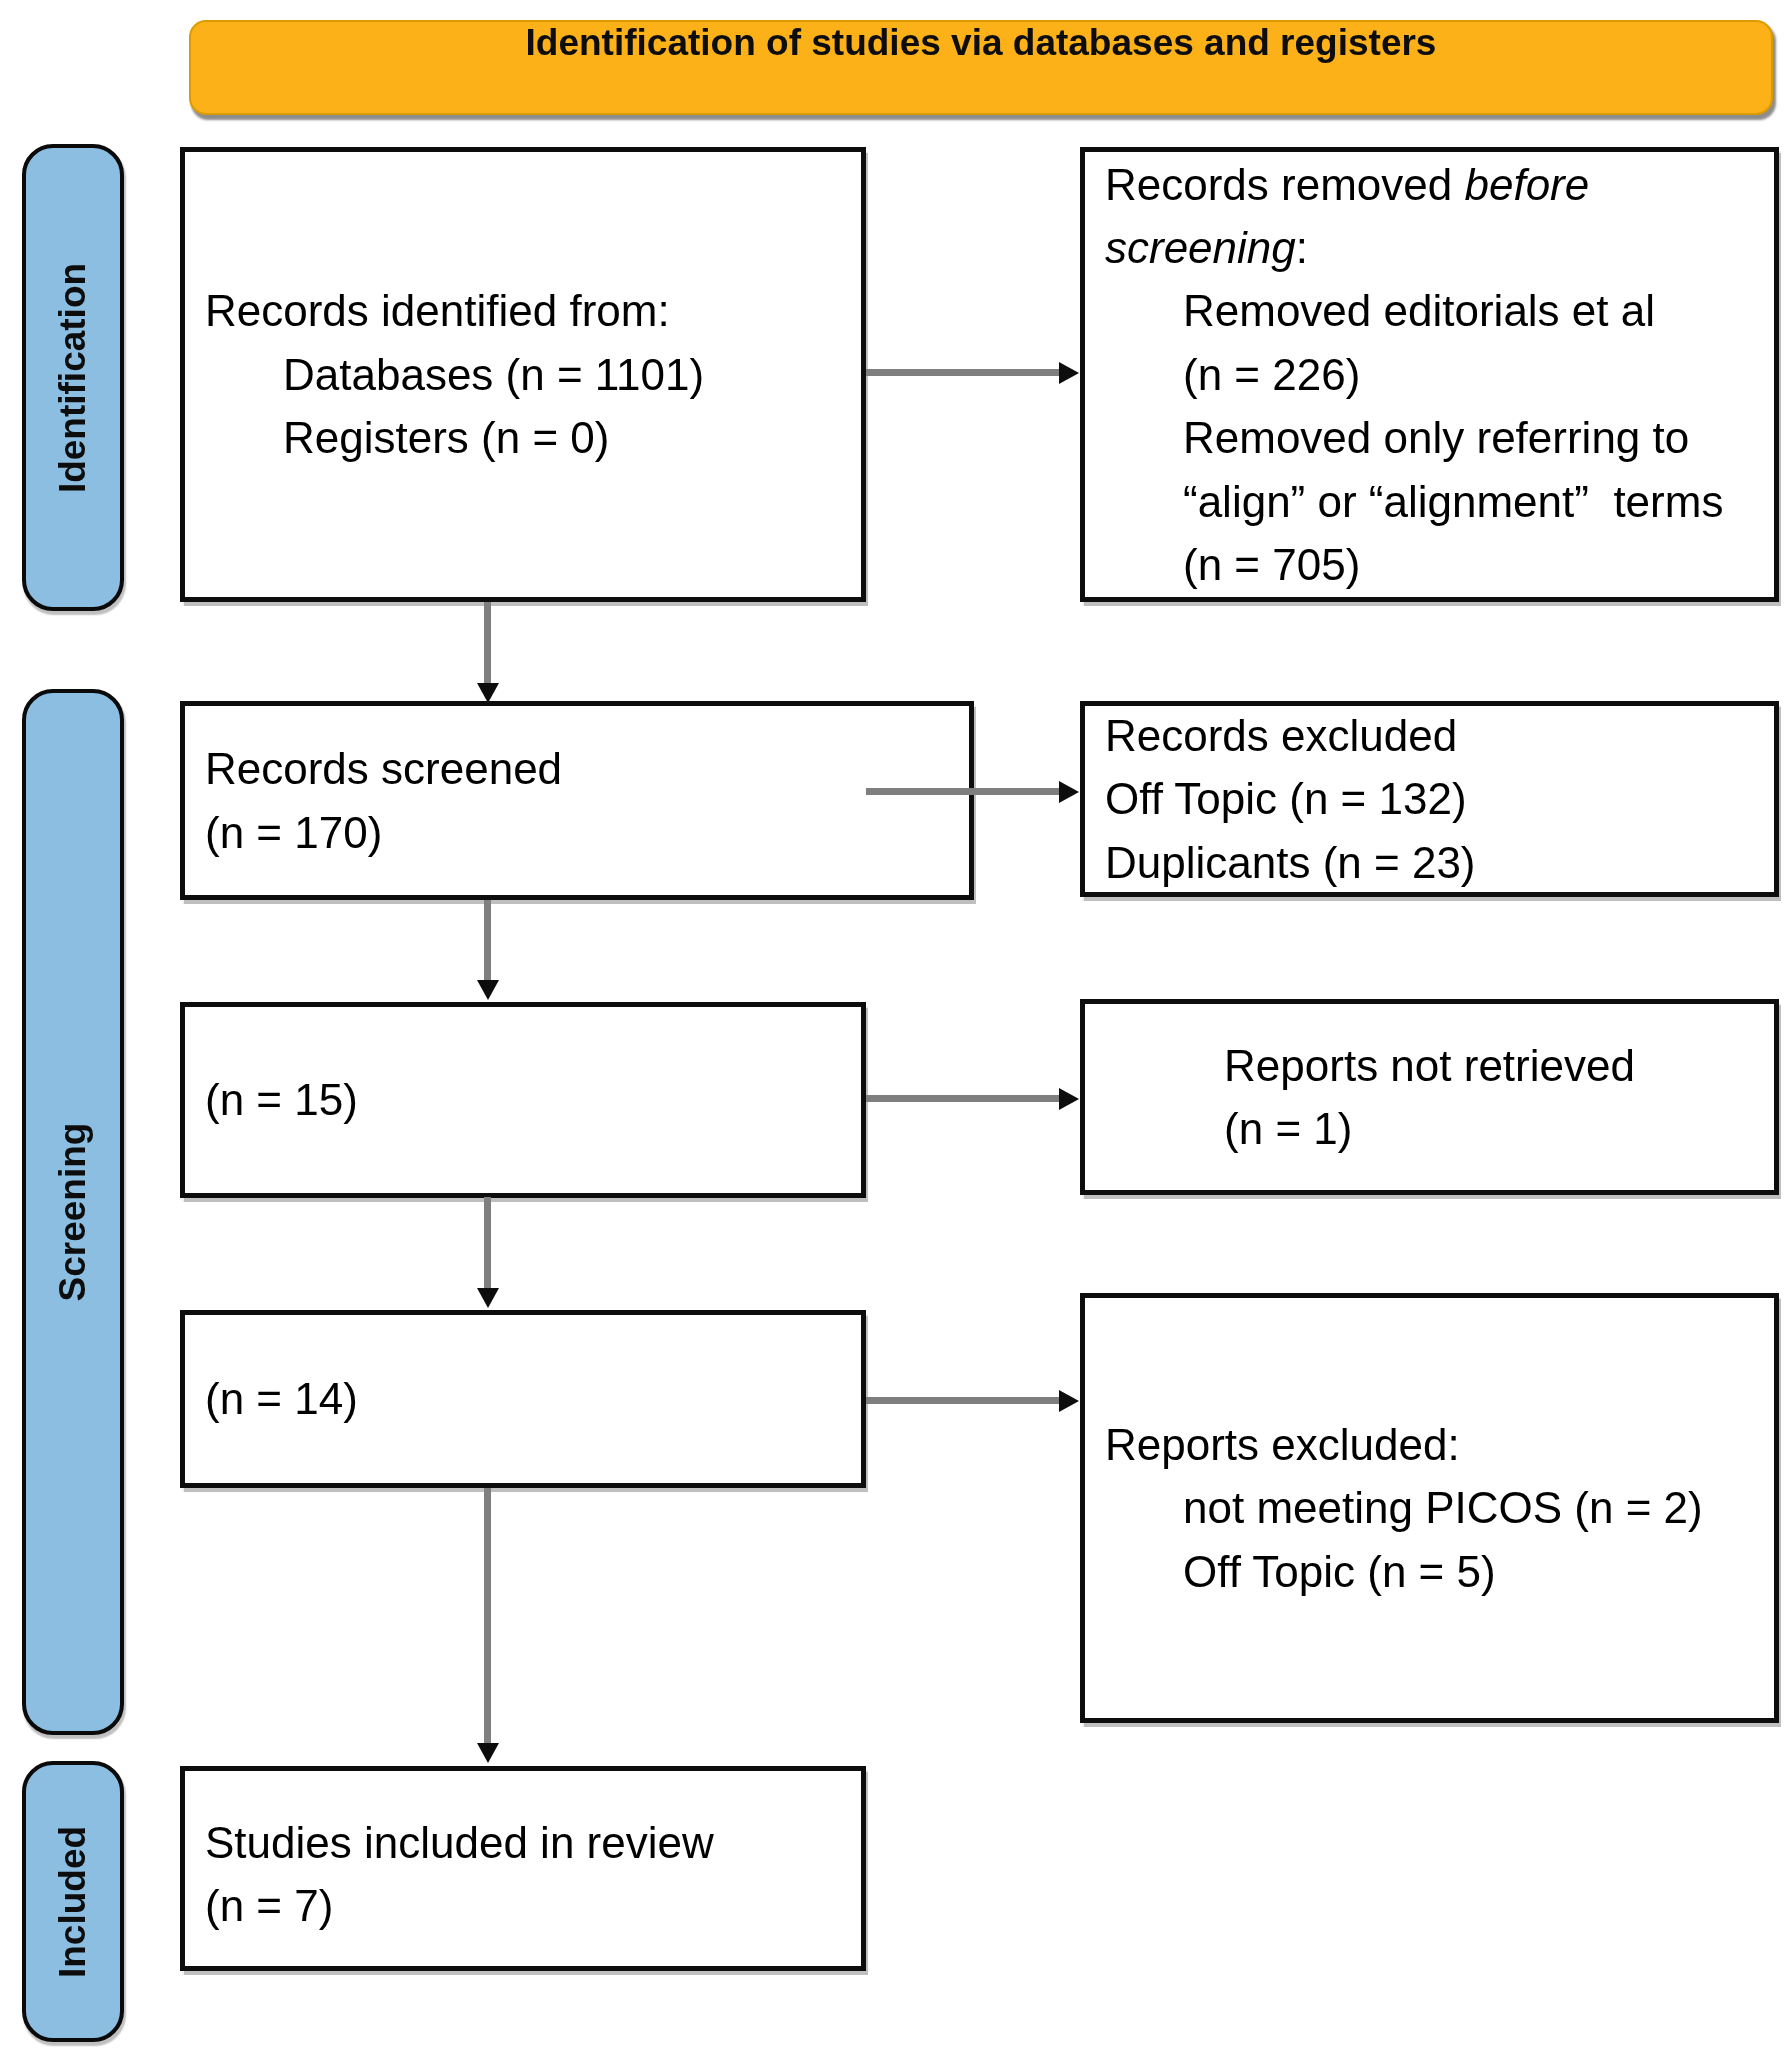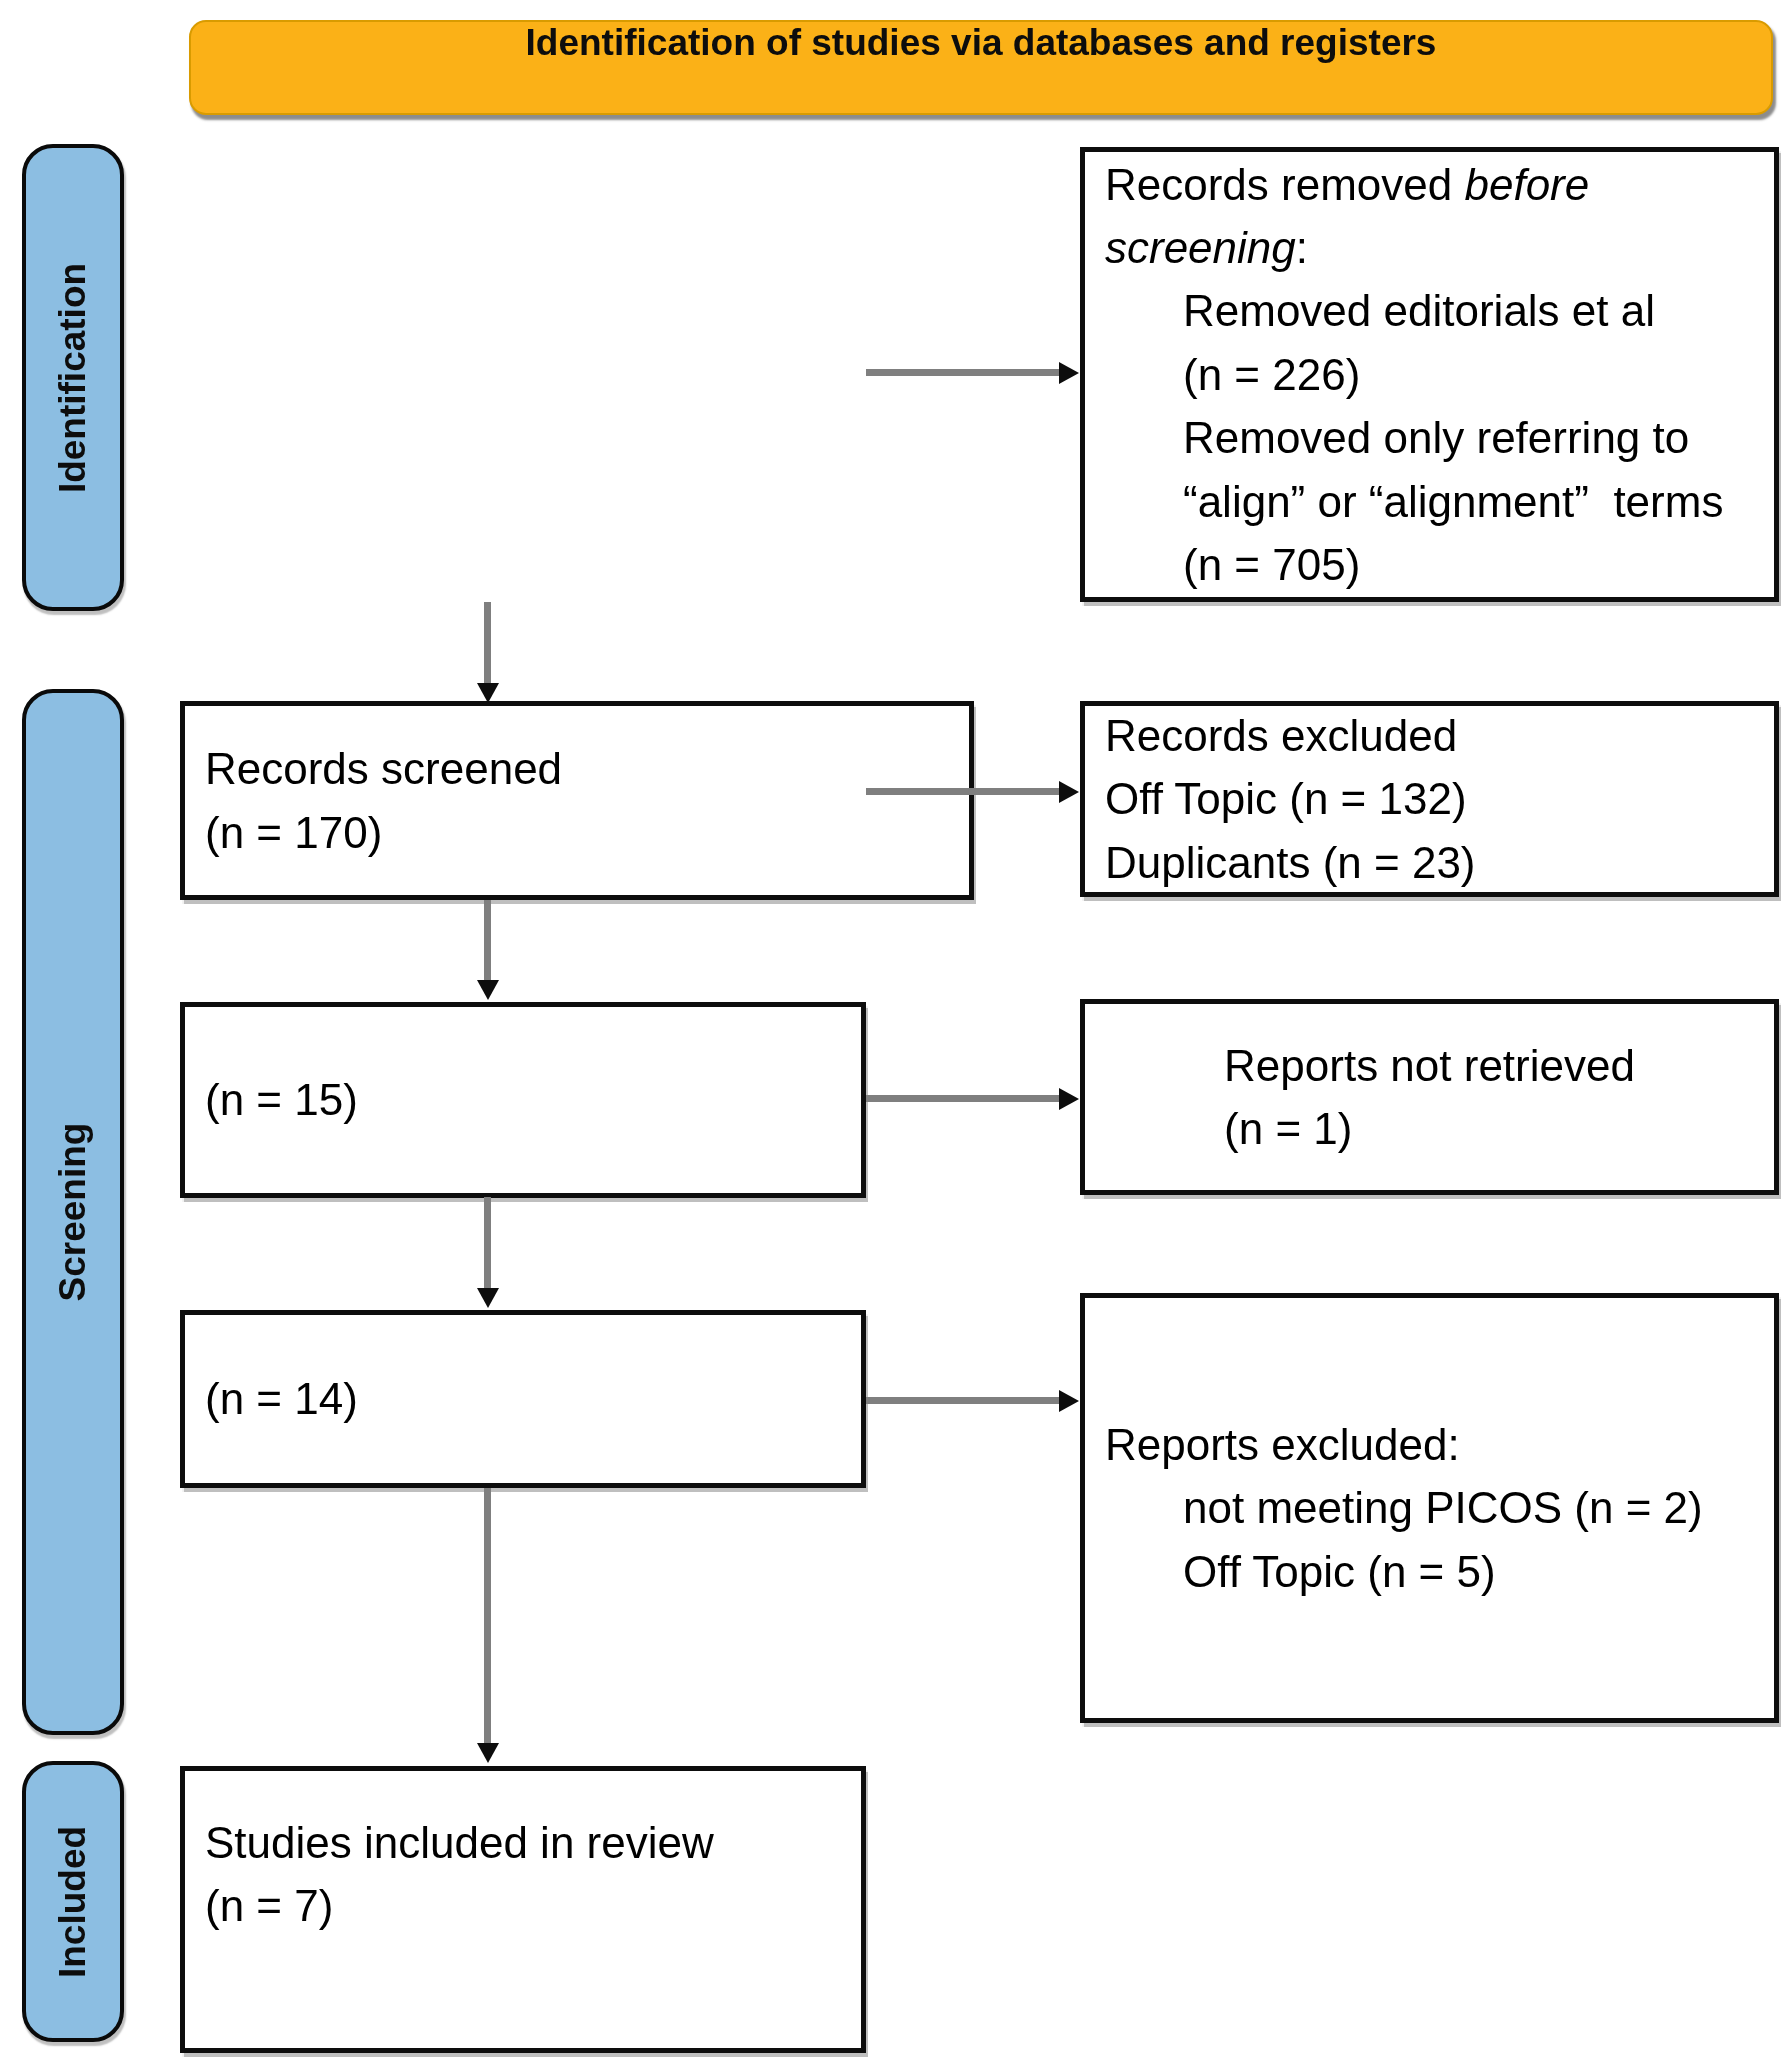--- a/index.html
+++ b/index.html
@@ -75,21 +75,21 @@
     color: #000000;
   }
   .line.indent { padding-left: 78px; }
   .line span.italic { font-style: italic; }
 
   
   .box-identified { left: 180px; top: 147px;  width: 686px; height: 455px; }
   .box-screened   { left: 180px; top: 701px;  width: 794px; height: 199px; }
   .box-sought     { left: 180px; top: 1002px; width: 686px; height: 196px; }
   .box-assessed   { left: 180px; top: 1310px; width: 686px; height: 178px; }
-  .box-included   { left: 180px; top: 1766px; width: 686px; height: 287px;
+  .box-included   { left: 180px; top: 1766px; width: 686px; height: 205px;
                     justify-content: flex-start; padding-top: 40px; }
 
   
   .box-removed        { left: 1080px; top: 147px;  width: 699px; height: 455px; }
   .box-excluded       { left: 1080px; top: 701px;  width: 699px; height: 196px; }
   .box-not-retrieved  { left: 1080px; top: 999px; width: 699px; height: 196px; align-items: center; }
   .box-rep-excluded   { left: 1080px; top: 1293px; width: 699px; height: 430px; }
 
   
   .arrow-v, .arrow-h {
@@ -137,20 +137,23 @@
   <div class="pill pill-identification">
     <span class="pill-label">Identification</span>
   </div>
   <div class="pill pill-screening">
     <span class="pill-label">Screening</span>
   </div>
   <div class="pill pill-included">
     <span class="pill-label">Included</span>
   </div>
 
+  <div class="box box-identified">
+    <div class="box-text"><div class="line"><span>Records identified from:</span></div><div class="line indent"><span>Databases (n = 1101)</span></div><div class="line indent"><span>Registers (n = 0)</span></div></div>
+  </div>
   <div class="box box-screened">
     <div class="box-text"><div class="line"><span>Records screened</span></div><div class="line"><span>(n = 170)</span></div></div>
   </div>
   <div class="box box-sought">
     <div class="box-text"><div class="line"><span>(n = 15)</span></div></div>
   </div>
   <div class="box box-assessed">
     <div class="box-text"><div class="line"><span>(n = 14)</span></div></div>
   </div>
   <div class="box box-included">

